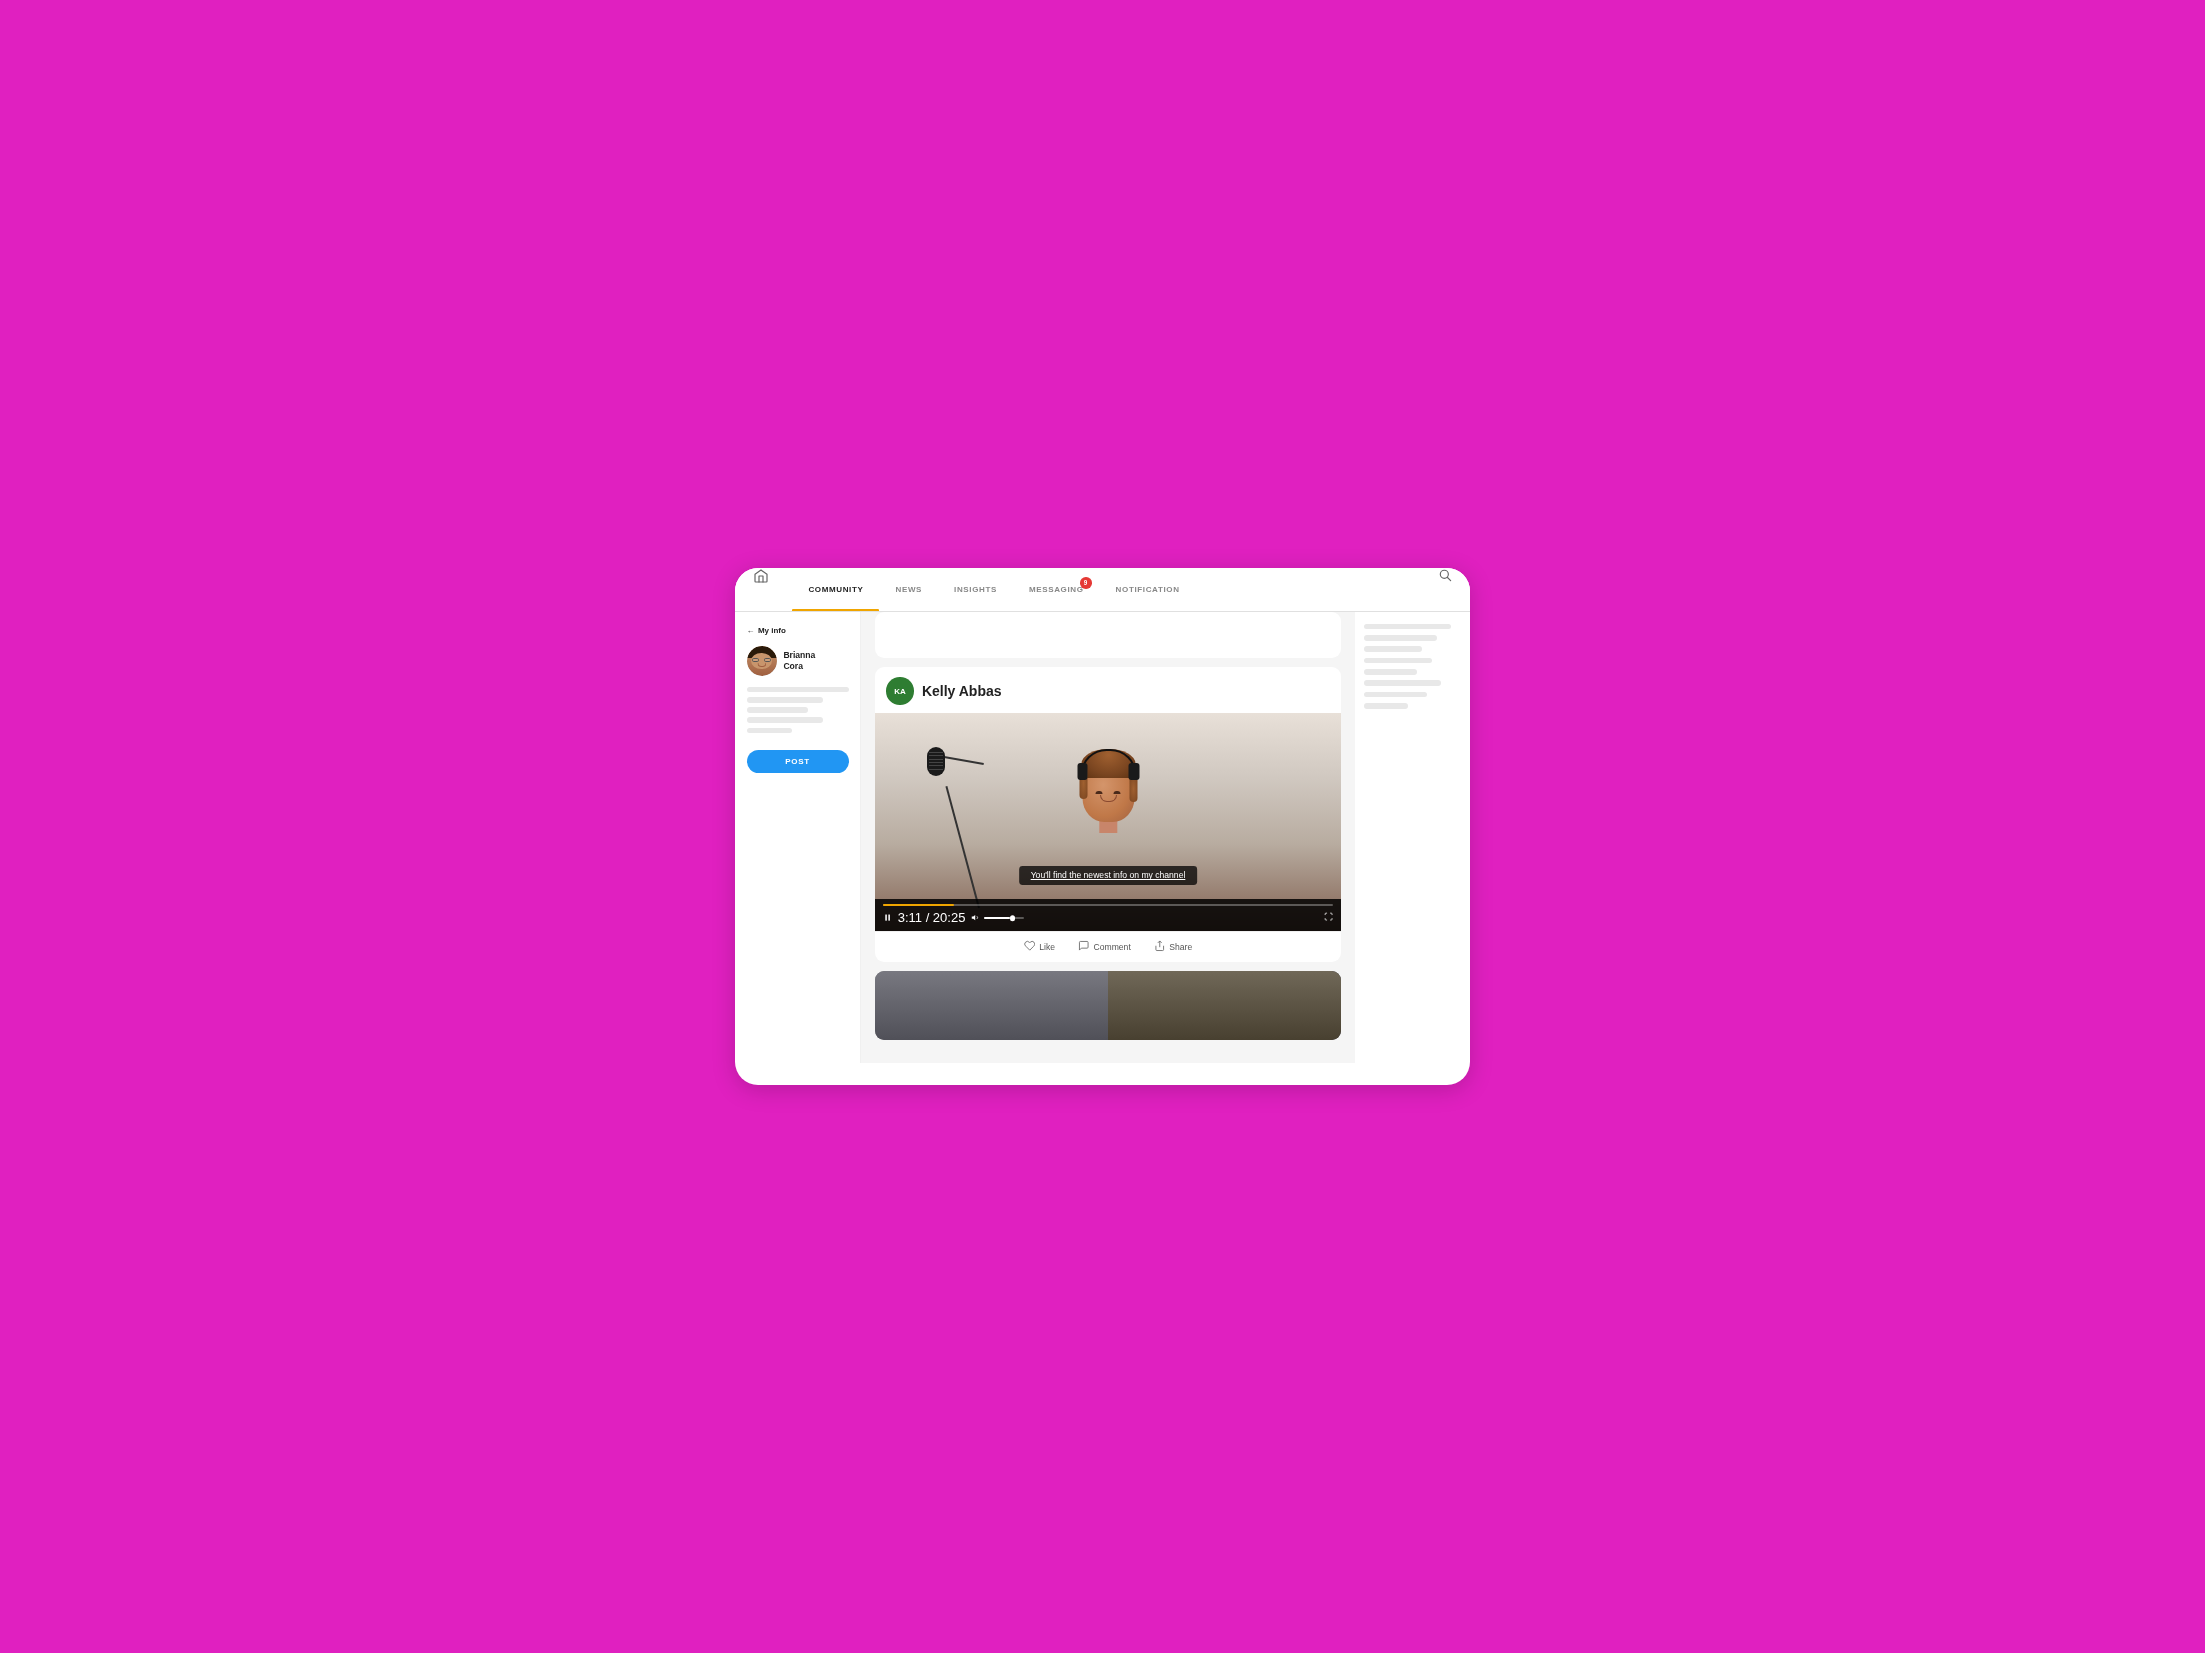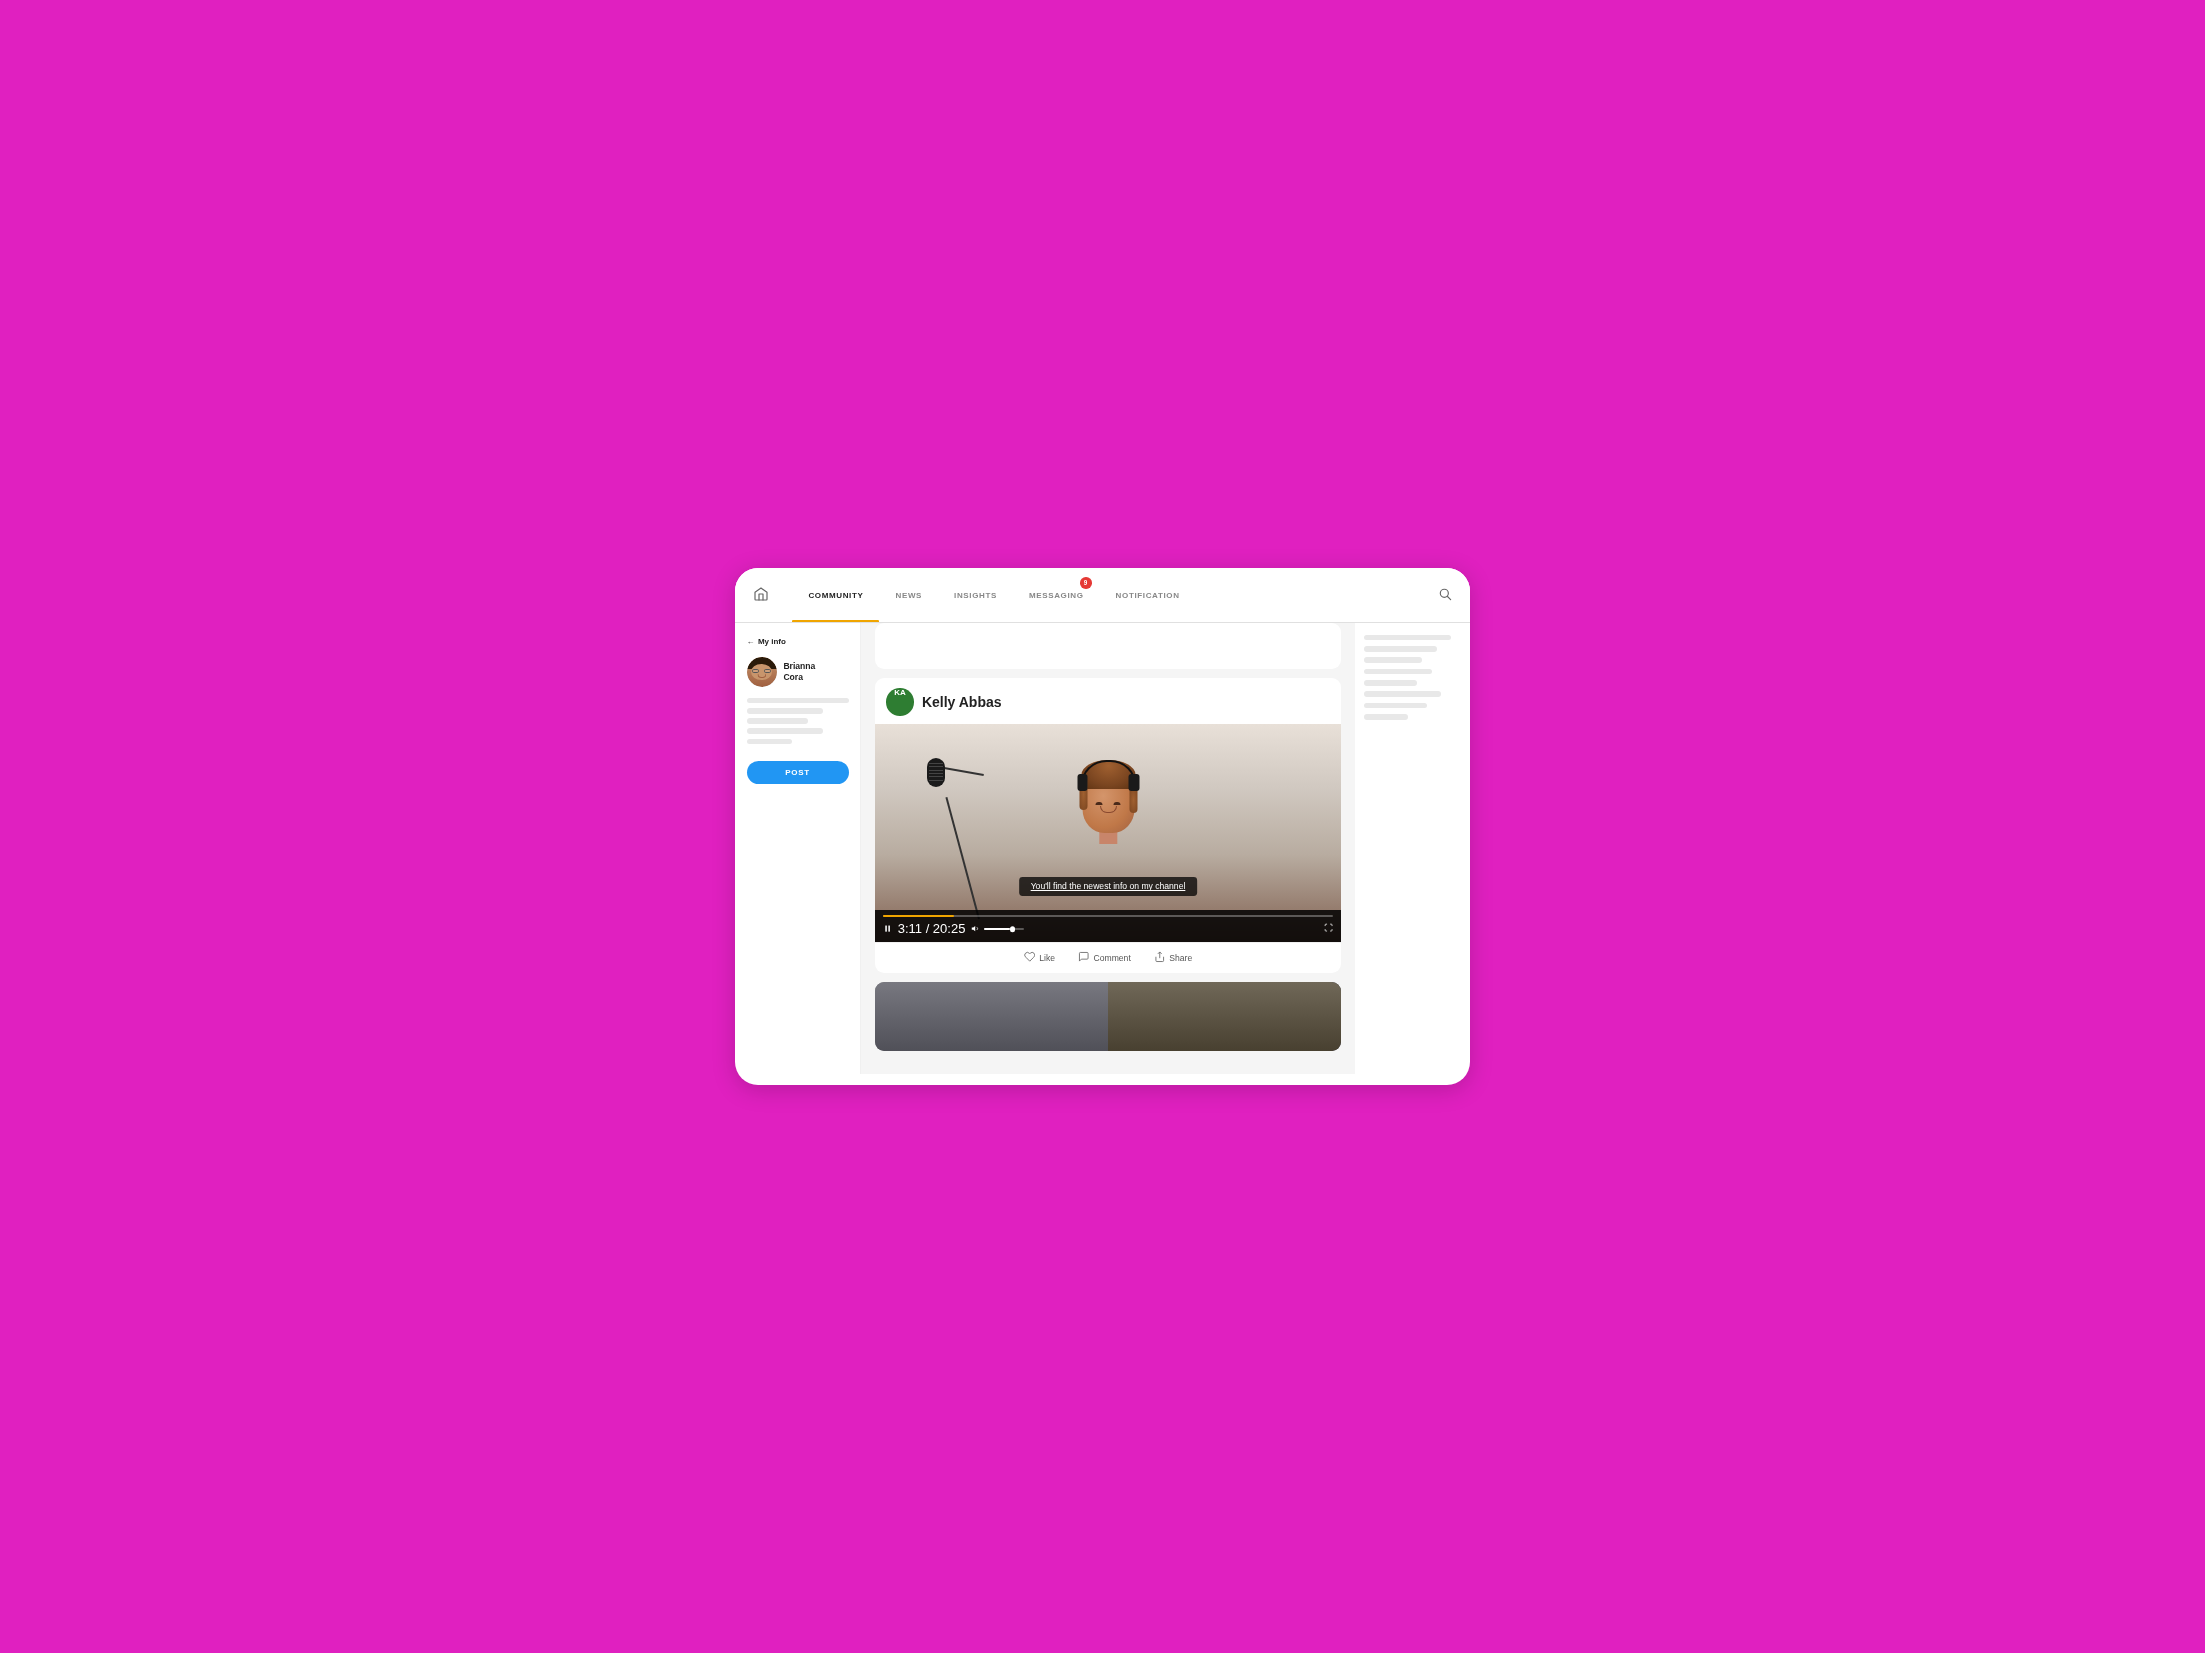--- a/index.html
+++ b/index.html
@@ -19,24 +19,24 @@
       width: 735px;
       min-height: 517px;
       overflow: hidden;
       position: relative;
       box-shadow: 0 4.6px 23px rgba(0,0,0,0.18);
     }
 
     
     .top-nav {
       display: flex;
-      align-items: center;
+      align-items: flex-start;
       border-bottom: 0.6px solid #e0e0e0;
       padding: 0 18.4px;
-      height: 55px;
+      height: 44px;
       background: #fff;
       position: relative;
     }
 
     .nav-home-icon {
       margin-right: 23px;
       cursor: pointer;
       color: #666;
     }
 
@@ -216,21 +216,21 @@
       gap: 8px;
       padding: 10.3px 11.5px 8px;
     }
 
     .ka-avatar {
       width: 27.6px;
       height: 27.6px;
       border-radius: 50%;
       background: #2e7d32;
       display: flex;
-      align-items: flex-start;
+      align-items: center;
       justify-content: center;
       color: #fff;
       font-size: 8px;
       font-weight: 700;
       flex-shrink: 0;
     }
 
     .jc-avatar {
       width: 27.6px;
       height: 27.6px;

